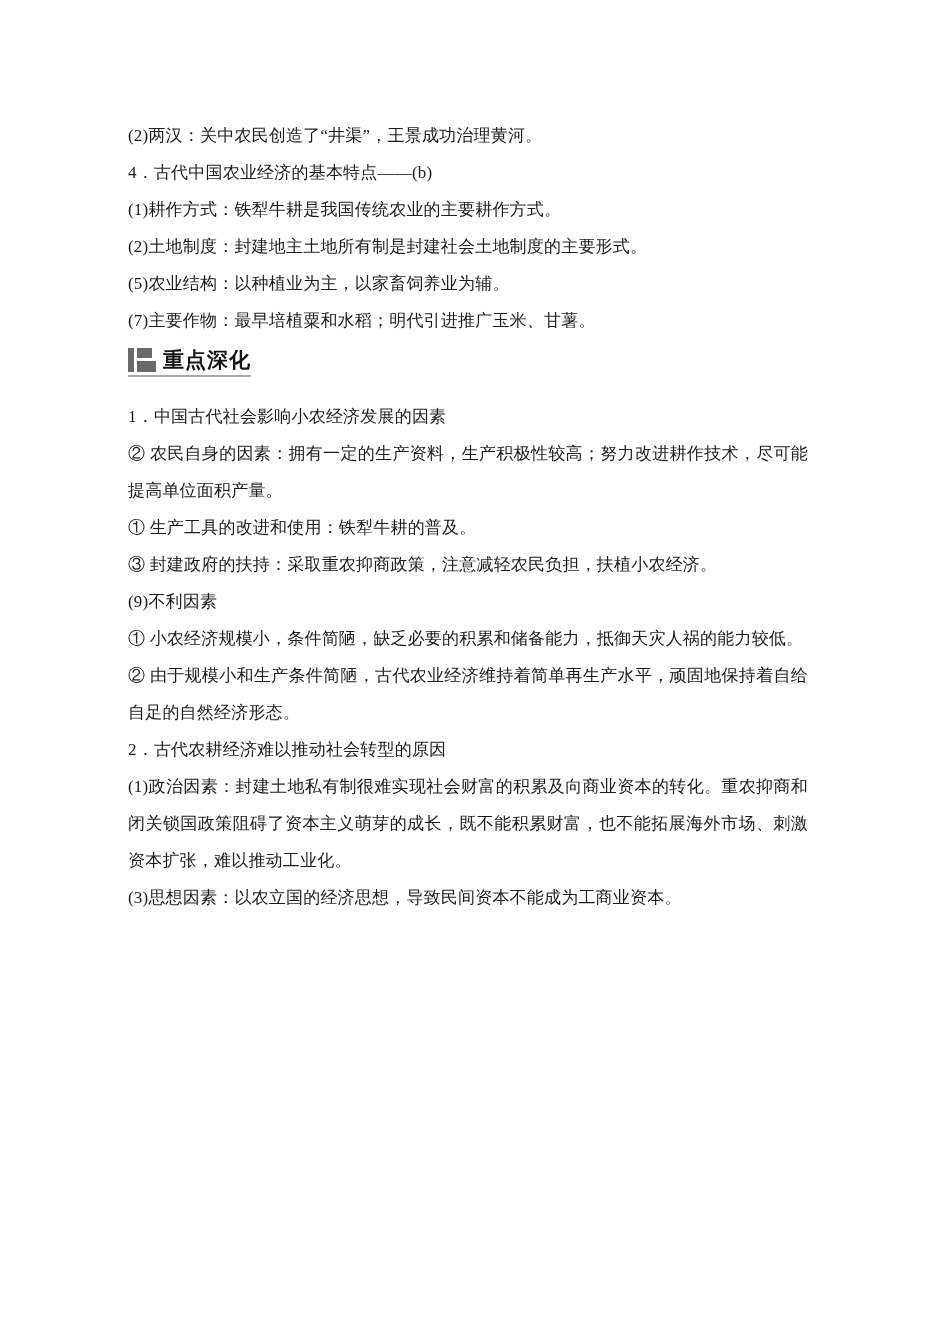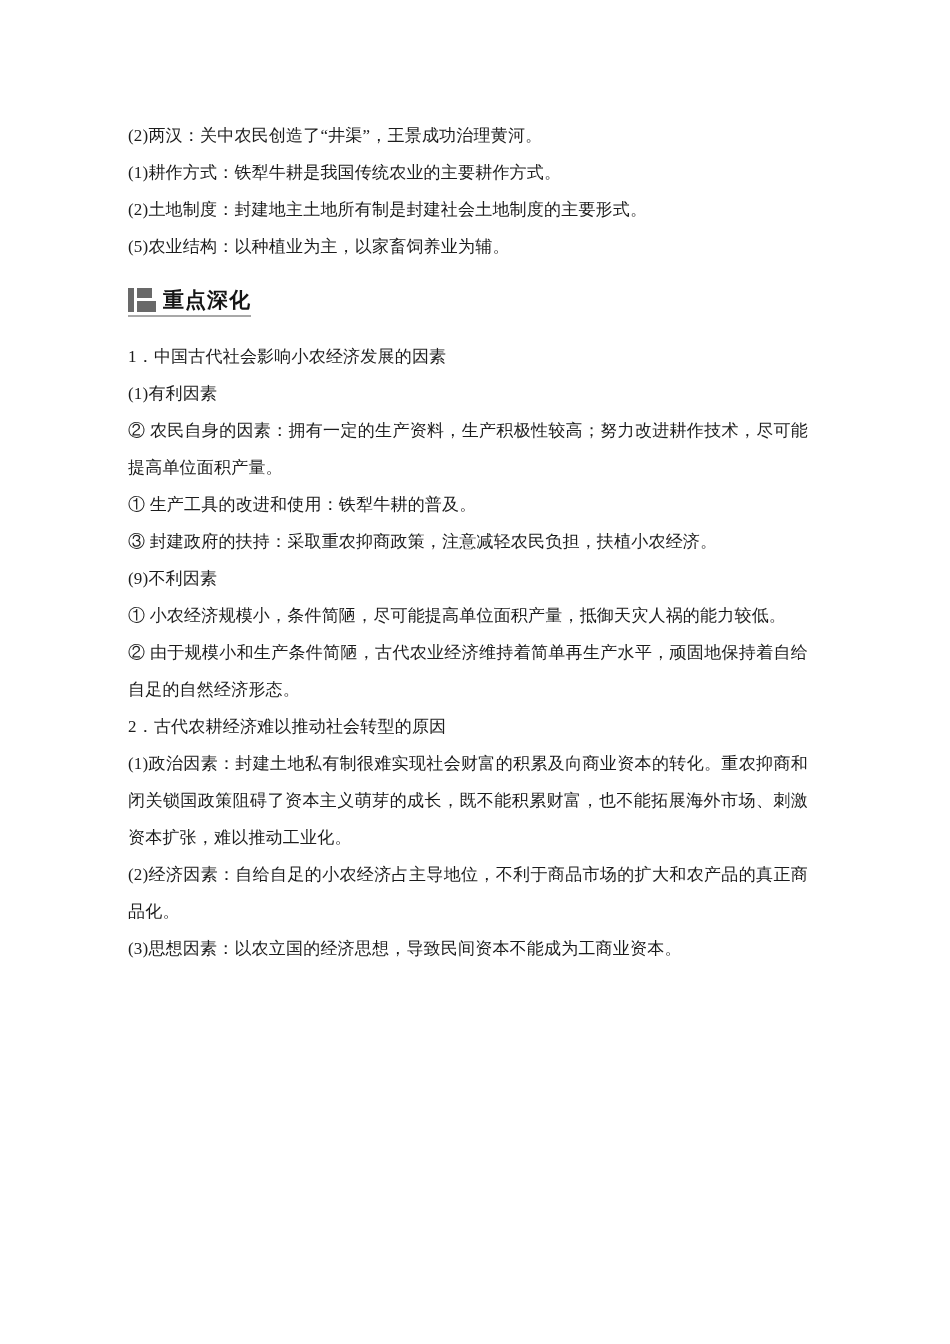--- a/index.html
+++ b/index.html
@@ -22,21 +22,21 @@
   }
   .block p.line {
     margin: 0;
     font-size: 17px;
     line-height: 37px;
     color: var(--text-color, #1c1c1c);
     text-align: justify;
     letter-spacing: 0.2px;
   }
   .section-header-row {
-    margin-top: 23px;
+    margin-top: 9px;
     margin-bottom: 21px;
   }
   .section-header {
     display: inline-flex;
     align-items: center;
     gap: 7px;
     padding-bottom: 3px;
     border-bottom: 2px solid var(--underline-color, #a8a8a8);
   }
   .hdr-icon {
@@ -75,46 +75,46 @@
     letter-spacing: 1px;
   }
 </style>
 </head>
 <body style="background: rgb(255, 255, 255);">
 
 <div class="doc">
 
   <section class="block">
       <p class="line">(2)两汉：关中农民创造了“井渠”，王景成功治理黄河。</p>
+      <p class="line">4．古代中国农业经济的基本特点——(b)</p>
       <p class="line">(1)耕作方式：铁犁牛耕是我国传统农业的主要耕作方式。</p>
       <p class="line">(2)土地制度：封建地主土地所有制是封建社会土地制度的主要形式。</p>
       <p class="line">(5)农业结构：以种植业为主，以家畜饲养业为辅。</p>
+      <p class="line">(7)主要作物：最早培植粟和水稻；明代引进推广玉米、甘薯。</p>
     </section>
 
   <div class="section-header-row">
     <div class="section-header">
       <span class="hdr-icon">
         <span class="bar"></span>
         <span class="col">
           <span class="sq"></span>
           <span class="rect"></span>
         </span>
       </span>
       <span class="hdr-title">重点深化</span>
     </div>
   </div>
 
   <section class="block">
       <p class="line">1．中国古代社会影响小农经济发展的因素</p>
-      <p class="line">(1)有利因素</p>
       <p class="line">② 农民自身的因素：拥有一定的生产资料，生产积极性较高；努力改进耕作技术，尽可能提高单位面积产量。</p>
       <p class="line">① 生产工具的改进和使用：铁犁牛耕的普及。</p>
       <p class="line">③ 封建政府的扶持：采取重农抑商政策，注意减轻农民负担，扶植小农经济。</p>
       <p class="line">(9)不利因素</p>
-      <p class="line">① 小农经济规模小，条件简陋，尽可能提高单位面积产量，抵御天灾人祸的能力较低。</p>
+      <p class="line">① 小农经济规模小，条件简陋，缺乏必要的积累和储备能力，抵御天灾人祸的能力较低。</p>
       <p class="line">② 由于规模小和生产条件简陋，古代农业经济维持着简单再生产水平，顽固地保持着自给自足的自然经济形态。</p>
       <p class="line">2．古代农耕经济难以推动社会转型的原因</p>
       <p class="line">(1)政治因素：封建土地私有制很难实现社会财富的积累及向商业资本的转化。重农抑商和闭关锁国政策阻碍了资本主义萌芽的成长，既不能积累财富，也不能拓展海外市场、刺激资本扩张，难以推动工业化。</p>
-      <p class="line">(2)经济因素：自给自足的小农经济占主导地位，不利于商品市场的扩大和农产品的真正商品化。</p>
       <p class="line">(3)思想因素：以农立国的经济思想，导致民间资本不能成为工商业资本。</p>
     </section>
 
 </div>
 
 </body></html>

